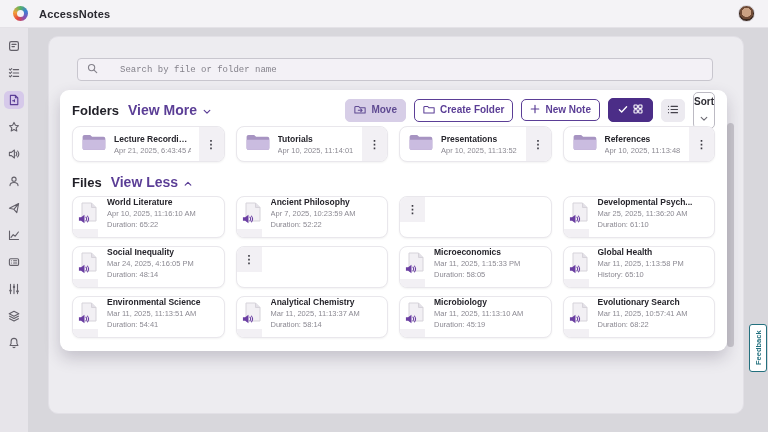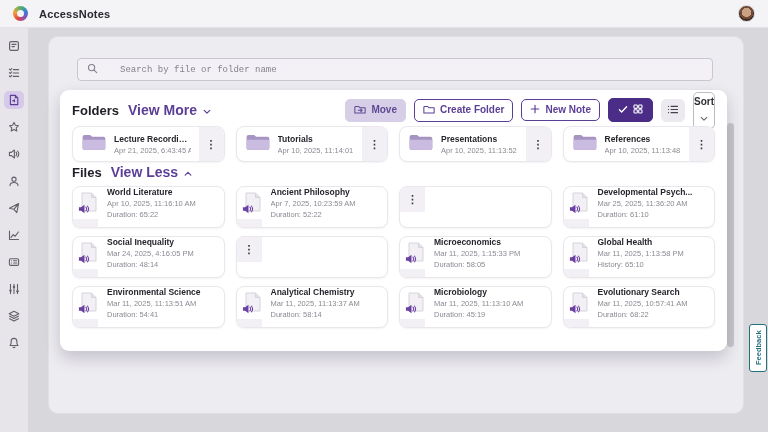--- a/index.html
+++ b/index.html
@@ -32,21 +32,21 @@
   .view-link { font-size:14px; font-weight:bold; color:#5b3e96; display:flex; align-items:center; gap:6px; cursor:pointer; }
   .toolbar { margin-left:auto; display:flex; align-items:center; gap:8px; }
   .btn { display:flex; align-items:center; gap:5px; font-family:inherit; font-size:10px; font-weight:bold; border-radius:5px; padding:4px 8px; cursor:pointer; background:#fff; border:1.2px solid #5b3e96; color:#5b3e96; line-height:1; }
   .btn-move { background:#d7cee7; border:1.2px solid #d7cee7; color:#5f4a92; }
   .btn-toggle { background:#4b2d87; border:1.2px solid #4b2d87; color:#fff; padding:5px 9px; }
   .btn-list { background:#eceaf0; border:1.2px solid #eceaf0; color:#44424b; padding:4px 5px; }
   .btn-sort { border:1px solid #bcbac3; color:#2f2e35; gap:7px; padding:4px 0;flex-direction:column; }
 
   .grid { display:grid; grid-template-columns:repeat(4,1fr); gap:8px 11px; }
   .folders-grid { margin-top:4px; }
-  .files-row { margin-top:0; height:20px; }
+  .files-row { margin-top:10px; height:20px; }
   .files-grid { margin-top:4px; }
 
   .fcard { border:1px solid #e9e7ec; border-radius:8px; background:#fff; display:flex; align-items:stretch; overflow:hidden; box-shadow:0 1px 2px rgba(0,0,0,.05); cursor:pointer; }
   .folders-grid .fcard { height:36px; }
   .files-grid .fcard { height:42px;flex-direction:column; }
   .fcard .body { flex:1; display:flex; align-items:center; gap:8px; padding:0 8px; min-width:0; }
   .txt { min-width:0; }
   .name { font-size:8.5px; font-weight:bold; color:#26252c; white-space:nowrap; overflow:hidden; text-overflow:ellipsis; }
   .meta, .dur { font-size:7.5px; color:#8b8992; margin-top:2px; white-space:nowrap; overflow:hidden; }
   .kebab { width:25px; flex:0 0 25px; background:#f2f0f4; display:flex; align-items:center; justify-content:center; font-size:11px; font-weight:bold; color:#3a3941; cursor:pointer; }

